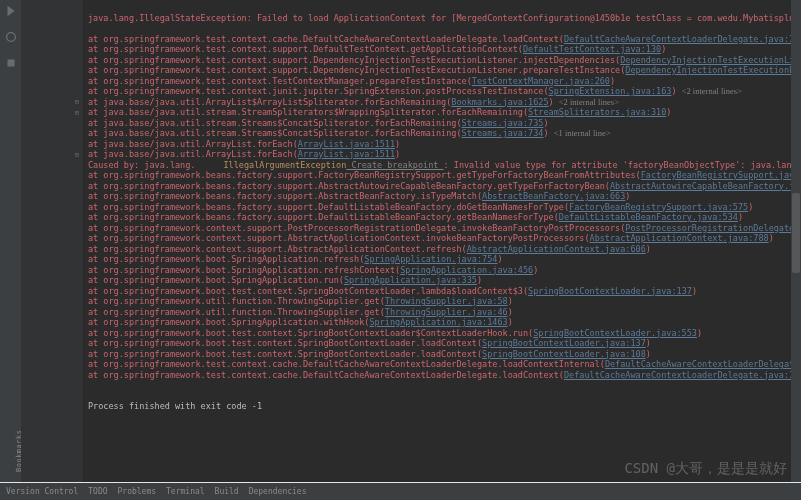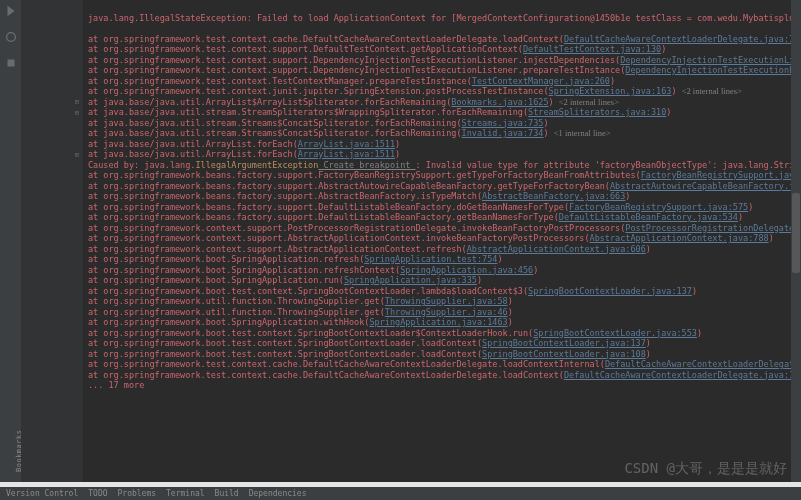--- a/index.html
+++ b/index.html
@@ -42,30 +42,30 @@
   .console {
     position: absolute;
     left: 84px; right: 10px; top: 0; bottom: 18px;
     background: #2b2b2b;
     padding: 2px 4px;
     line-height: 10.5px;
     overflow: hidden;
   }
   .line { white-space: nowrap; }
   .red { color: #cc666e; }
-  .orange { color: #bb8f5d; }
+  .orange { color: #bb8f5d; margin-left: 28px; }
   .link { color: #5c7a99; text-decoration: underline; }
   .gray { color: #808080; font-family: Liberation Serif, serif; }
   .grayu { color: #808080; text-decoration: underline; }
   .bottom-bar {
     position: absolute;
     left: 0; right: 0; bottom: 0;
     height: 18px;
     background: #3c3f41;
-    border-top: 5px solid #e5e5e5;
+    border-top: 1px solid #e5e5e5;
     display: flex;
     align-items: center;
     padding: 0 6px;
     font-size: 8px;
     color: #8a8a8a;
     gap: 10px;
   }
   .side-text {
     position: absolute;
     left: 23px;
@@ -126,47 +126,47 @@
   <div class="blank"></div>
   <div class="line"><span class="red">	at org.springframework.test.context.cache.DefaultCacheAwareContextLoaderDelegate.loadContext(</span><span class="link">DefaultCacheAwareContextLoaderDelegate.java:180</span></div>
   <div class="line"><span class="red">	at org.springframework.test.context.support.DefaultTestContext.getApplicationContext(</span><span class="link">DefaultTestContext.java:130</span><span class="red">)</span></div>
   <div class="line"><span class="red">	at org.springframework.test.context.support.DependencyInjectionTestExecutionListener.injectDependencies(</span><span class="link">DependencyInjectionTestExecutionListener.java:142</span></div>
   <div class="line"><span class="red">	at org.springframework.test.context.support.DependencyInjectionTestExecutionListener.prepareTestInstance(</span><span class="link">DependencyInjectionTestExecutionListener.java:98</span></div>
   <div class="line"><span class="red">	at org.springframework.test.context.TestContextManager.prepareTestInstance(</span><span class="link">TestContextManager.java:260</span><span class="red">)</span></div>
   <div class="line"><span class="red">	at org.springframework.test.context.junit.jupiter.SpringExtension.postProcessTestInstance(</span><span class="link">SpringExtension.java:163</span><span class="red">) </span><span class="gray">&lt;2 internal lines&gt;</span></div>
   <div class="line"><span class="red">	at java.base/java.util.ArrayList$ArrayListSpliterator.forEachRemaining(</span><span class="link">Bookmarks.java:1625</span><span class="red">) </span><span class="gray">&lt;2 internal lines&gt;</span></div>
   <div class="line"><span class="red">	at java.base/java.util.stream.StreamSpliterators$WrappingSpliterator.forEachRemaining(</span><span class="link">StreamSpliterators.java:310</span><span class="red">)</span></div>
   <div class="line"><span class="red">	at java.base/java.util.stream.Streams$ConcatSpliterator.forEachRemaining(</span><span class="link">Streams.java:735</span><span class="red">)</span></div>
-  <div class="line"><span class="red">	at java.base/java.util.stream.Streams$ConcatSpliterator.forEachRemaining(</span><span class="link">Invalid.java:734</span><span class="red">) </span><span class="gray">&lt;1 internal line&gt;</span></div>
+  <div class="line"><span class="red">	at java.base/java.util.stream.Streams$ConcatSpliterator.forEachRemaining(</span><span class="link">Streams.java:734</span><span class="red">) </span><span class="gray">&lt;1 internal line&gt;</span></div>
   <div class="line"><span class="red">	at java.base/java.util.ArrayList.forEach(</span><span class="link">ArrayList.java:1511</span><span class="red">)</span></div>
   <div class="line"><span class="red">	at java.base/java.util.ArrayList.forEach(</span><span class="link">ArrayList.java:1511</span><span class="red">)</span></div>
   <div class="line"><span class="red">Caused by: java.lang.</span><span class="orange">IllegalArgumentException</span><span class="grayu"> Create breakpoint </span><span class="red">: Invalid value type for attribute 'factoryBeanObjectType': java.lang.String</span></div>
   <div class="line"><span class="red">	at org.springframework.beans.factory.support.FactoryBeanRegistrySupport.getTypeForFactoryBeanFromAttributes(</span><span class="link">FactoryBeanRegistrySupport.java:86</span></div>
   <div class="line"><span class="red">	at org.springframework.beans.factory.support.AbstractAutowireCapableBeanFactory.getTypeForFactoryBean(</span><span class="link">AbstractAutowireCapableBeanFactory.java:837</span></div>
   <div class="line"><span class="red">	at org.springframework.beans.factory.support.AbstractBeanFactory.isTypeMatch(</span><span class="link">AbstractBeanFactory.java:663</span><span class="red">)</span></div>
   <div class="line"><span class="red">	at org.springframework.beans.factory.support.DefaultListableBeanFactory.doGetBeanNamesForType(</span><span class="link">FactoryBeanRegistrySupport.java:575</span><span class="red">)</span></div>
   <div class="line"><span class="red">	at org.springframework.beans.factory.support.DefaultListableBeanFactory.getBeanNamesForType(</span><span class="link">DefaultListableBeanFactory.java:534</span><span class="red">)</span></div>
   <div class="line"><span class="red">	at org.springframework.context.support.PostProcessorRegistrationDelegate.invokeBeanFactoryPostProcessors(</span><span class="link">PostProcessorRegistrationDelegate.java:138</span></div>
   <div class="line"><span class="red">	at org.springframework.context.support.AbstractApplicationContext.invokeBeanFactoryPostProcessors(</span><span class="link">AbstractApplicationContext.java:788</span><span class="red">)</span></div>
   <div class="line"><span class="red">	at org.springframework.context.support.AbstractApplicationContext.refresh(</span><span class="link">AbstractApplicationContext.java:606</span><span class="red">)</span></div>
-  <div class="line"><span class="red">	at org.springframework.boot.SpringApplication.refresh(</span><span class="link">SpringApplication.test:754</span><span class="red">)</span></div>
+  <div class="line"><span class="red">	at org.springframework.boot.SpringApplication.refresh(</span><span class="link">SpringApplication.java:754</span><span class="red">)</span></div>
   <div class="line"><span class="red">	at org.springframework.boot.SpringApplication.refreshContext(</span><span class="link">SpringApplication.java:456</span><span class="red">)</span></div>
   <div class="line"><span class="red">	at org.springframework.boot.SpringApplication.run(</span><span class="link">SpringApplication.java:335</span><span class="red">)</span></div>
   <div class="line"><span class="red">	at org.springframework.boot.test.context.SpringBootContextLoader.lambda$loadContext$3(</span><span class="link">SpringBootContextLoader.java:137</span><span class="red">)</span></div>
   <div class="line"><span class="red">	at org.springframework.util.function.ThrowingSupplier.get(</span><span class="link">ThrowingSupplier.java:58</span><span class="red">)</span></div>
   <div class="line"><span class="red">	at org.springframework.util.function.ThrowingSupplier.get(</span><span class="link">ThrowingSupplier.java:46</span><span class="red">)</span></div>
   <div class="line"><span class="red">	at org.springframework.boot.SpringApplication.withHook(</span><span class="link">SpringApplication.java:1463</span><span class="red">)</span></div>
   <div class="line"><span class="red">	at org.springframework.boot.test.context.SpringBootContextLoader$ContextLoaderHook.run(</span><span class="link">SpringBootContextLoader.java:553</span><span class="red">)</span></div>
   <div class="line"><span class="red">	at org.springframework.boot.test.context.SpringBootContextLoader.loadContext(</span><span class="link">SpringBootContextLoader.java:137</span><span class="red">)</span></div>
   <div class="line"><span class="red">	at org.springframework.boot.test.context.SpringBootContextLoader.loadContext(</span><span class="link">SpringBootContextLoader.java:108</span><span class="red">)</span></div>
   <div class="line"><span class="red">	at org.springframework.test.context.cache.DefaultCacheAwareContextLoaderDelegate.loadContextInternal(</span><span class="link">DefaultCacheAwareContextLoaderDelegate.java:225</span></div>
   <div class="line"><span class="red">	at org.springframework.test.context.cache.DefaultCacheAwareContextLoaderDelegate.loadContext(</span><span class="link">DefaultCacheAwareContextLoaderDelegate.java:152</span></div>
-  <div class="line red">	... 17 more</div>
   <div class="blank"></div>
   <div class="blank"></div>
+  <div class="line" style="color:#bbb">Process finished with exit code -1</div>
 </div>
 
 <div class="scrollbar">
   <div class="thumb"></div>
 </div>
 
 <div class="bottom-bar">
   <span>Version Control</span>
   <span>TODO</span>
   <span>Problems</span>

